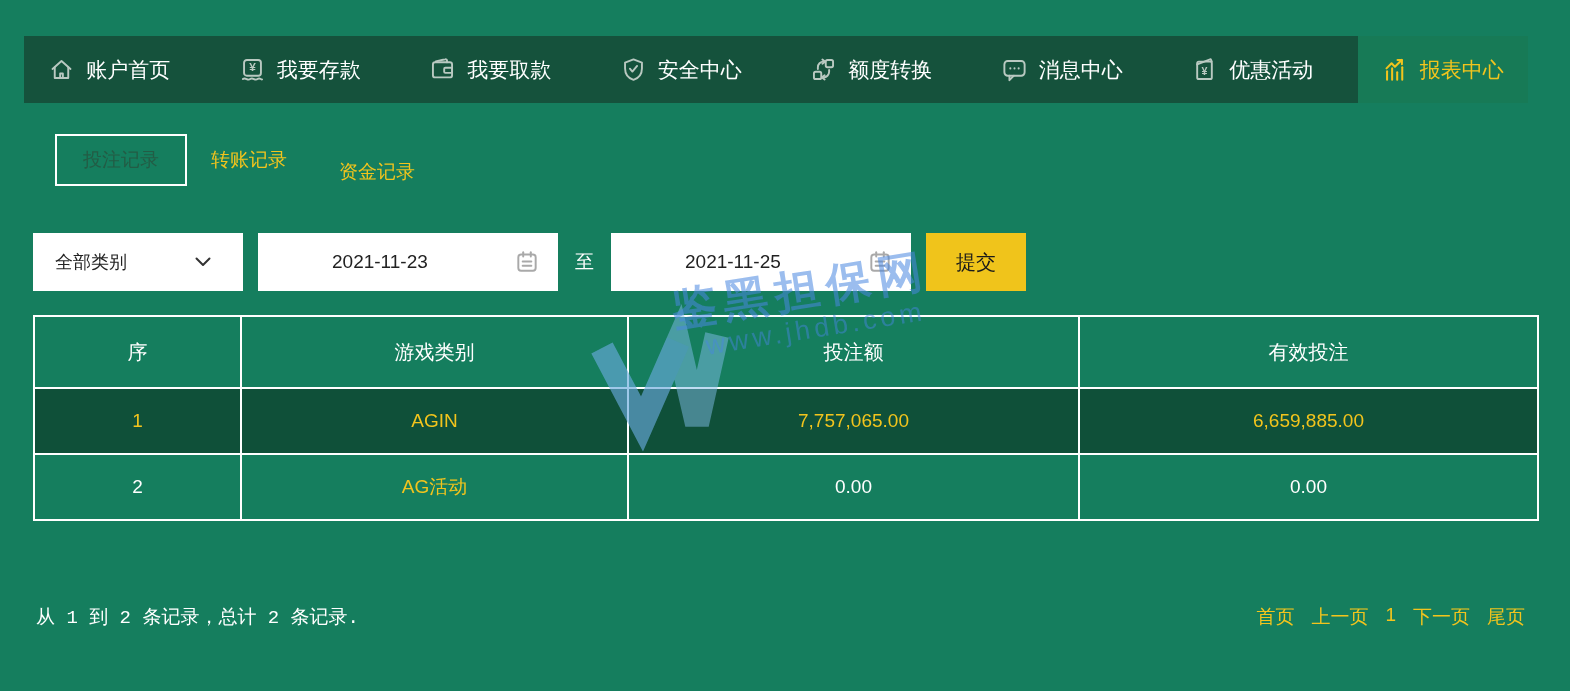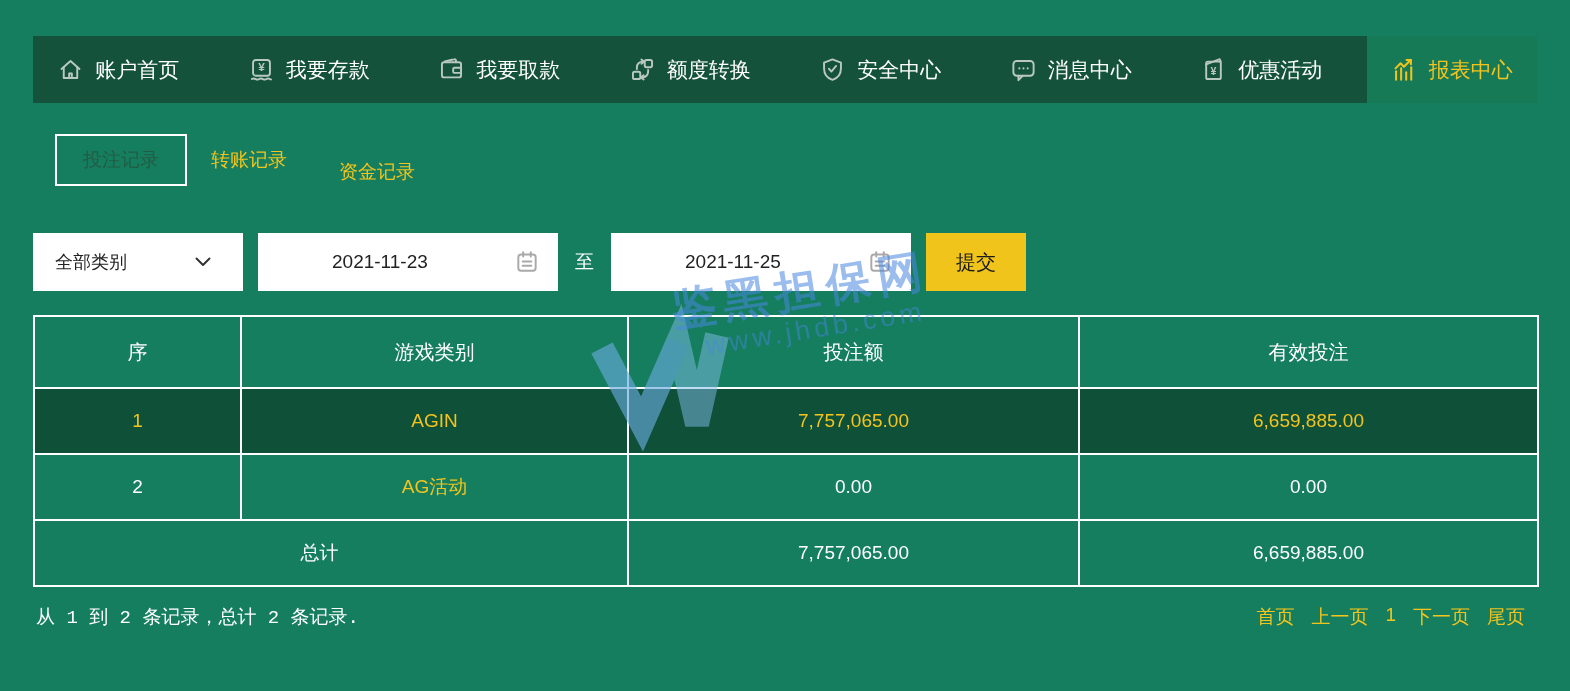--- a/index.html
+++ b/index.html
@@ -4,21 +4,21 @@
 <style>
   html,body{margin:0;padding:0;}
   body{
     width:1570px;height:691px;position:relative;overflow:hidden;
     background:#157E5E;
     font-family:"Liberation Sans","DejaVu Sans",sans-serif;
     -webkit-font-smoothing:antialiased;
   }
   
   .nav{
-    position:absolute;left:33px;top:36px;width:1504px;height:67px;
+    position:absolute;left:24px;top:36px;width:1504px;height:67px;
     background:#15523C;display:flex;align-items:stretch;gap:20px;
   }
   .nav-item{
     flex:1 1 0;display:flex;align-items:center;justify-content:center;
     gap:11px;color:#FFFFFF;font-size:21px;cursor:pointer;white-space:nowrap;
   }
   .nav-item .nicon{display:flex;align-items:center;color:#B9C9C1;}
   .nav-item.active{background:#177A56;color:#F2C41D;}
   .nav-item.active .nicon{color:#F2C41D;}
   .nicon svg{display:block;}
@@ -115,38 +115,38 @@
         <rect x="3.5" y="5.5" width="17" height="13.5" rx="2"></rect>
         <path d="M16 5.5 V4 a1.2 1.2 0 0 0 -1.5 -1.1 L6 4.8"></path>
         <rect x="13.5" y="10.5" width="7" height="4.5" rx="1"></rect>
       </svg>
     </span>
     <span>我要取款</span>
   </div>
   <div class="nav-item">
     <span class="nicon">
       <svg width="27" height="27" viewBox="0 0 24 24" fill="none" stroke="currentColor" stroke-width="1.7" stroke-linecap="round" stroke-linejoin="round">
+        <path d="M12 3 L19.5 5.8 V11 C19.5 16.2 16.3 19.7 12 21.2 C7.7 19.7 4.5 16.2 4.5 11 V5.8 Z"></path>
+        <path d="M8.8 11.3 L11 13.8 L15.2 8.8"></path>
+      </svg>
+    </span>
+    <span>安全中心</span>
+  </div>
+  <div class="nav-item">
+    <span class="nicon">
+      <svg width="27" height="27" viewBox="0 0 24 24" fill="none" stroke="currentColor" stroke-width="1.7" stroke-linecap="round" stroke-linejoin="round">
         <rect x="3.5" y="14" width="6.5" height="6.5" rx="1.5"></rect>
         <rect x="14" y="3.5" width="6.5" height="6.5" rx="1.5"></rect>
         <path d="M7 11.5 V10 a5 5 0 0 1 5 -5 h0.8"></path>
           <path d="M11 3.2 L13.4 5 L11 6.8"></path>
         <path d="M17 12.5 V14 a5 5 0 0 1 -5 5 h-0.8"></path>
           <path d="M13 17.2 L10.6 19 L13 20.8"></path>
       </svg>
     </span>
     <span>额度转换</span>
-  </div>
-  <div class="nav-item">
-    <span class="nicon">
-      <svg width="27" height="27" viewBox="0 0 24 24" fill="none" stroke="currentColor" stroke-width="1.7" stroke-linecap="round" stroke-linejoin="round">
-        <path d="M12 3 L19.5 5.8 V11 C19.5 16.2 16.3 19.7 12 21.2 C7.7 19.7 4.5 16.2 4.5 11 V5.8 Z"></path>
-        <path d="M8.8 11.3 L11 13.8 L15.2 8.8"></path>
-      </svg>
-    </span>
-    <span>安全中心</span>
   </div>
   <div class="nav-item">
     <span class="nicon">
       <svg width="27" height="27" viewBox="0 0 24 24" fill="none" stroke="currentColor" stroke-width="1.7" stroke-linecap="round" stroke-linejoin="round">
         <rect x="3" y="4.5" width="18" height="13" rx="3"></rect>
         <path d="M7.5 17.5 V21.5 L11.5 17.5"></path>
         <circle cx="8.3" cy="11" r="0.9" fill="currentColor" stroke="none"></circle>
         <circle cx="12" cy="11" r="0.9" fill="currentColor" stroke="none"></circle>
         <circle cx="15.7" cy="11" r="0.9" fill="currentColor" stroke="none"></circle>
       </svg>
@@ -244,25 +244,20 @@
       <td class="y">AGIN</td>
       <td class="y">7,757,065.00</td>
       <td class="y">6,659,885.00</td>
     </tr>
     <tr>
       <td>2</td>
       <td class="y">AG活动</td>
       <td>0.00</td>
       <td>0.00</td>
     </tr>
-    <tr>
-      <td class="total-label" colspan="2">总计</td>
-      <td>7,757,065.00</td>
-      <td>6,659,885.00</td>
-    </tr>
   </tbody>
 </table>
 
 <div class="summary">从 1 到 2 条记录，总计 2 条记录.</div>
 <div class="pagination">
   <span>首页</span>
   <span>上一页</span>
   <span>1</span>
   <span>下一页</span>
   <span>尾页</span>

